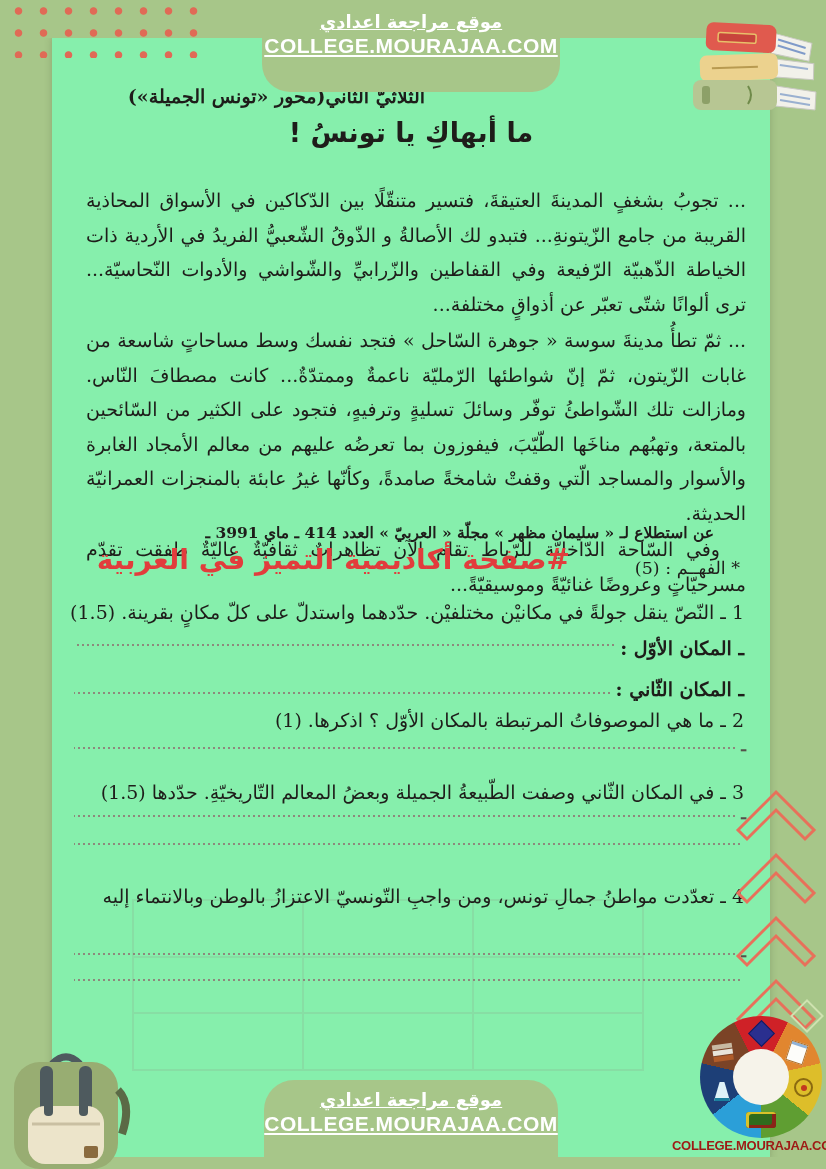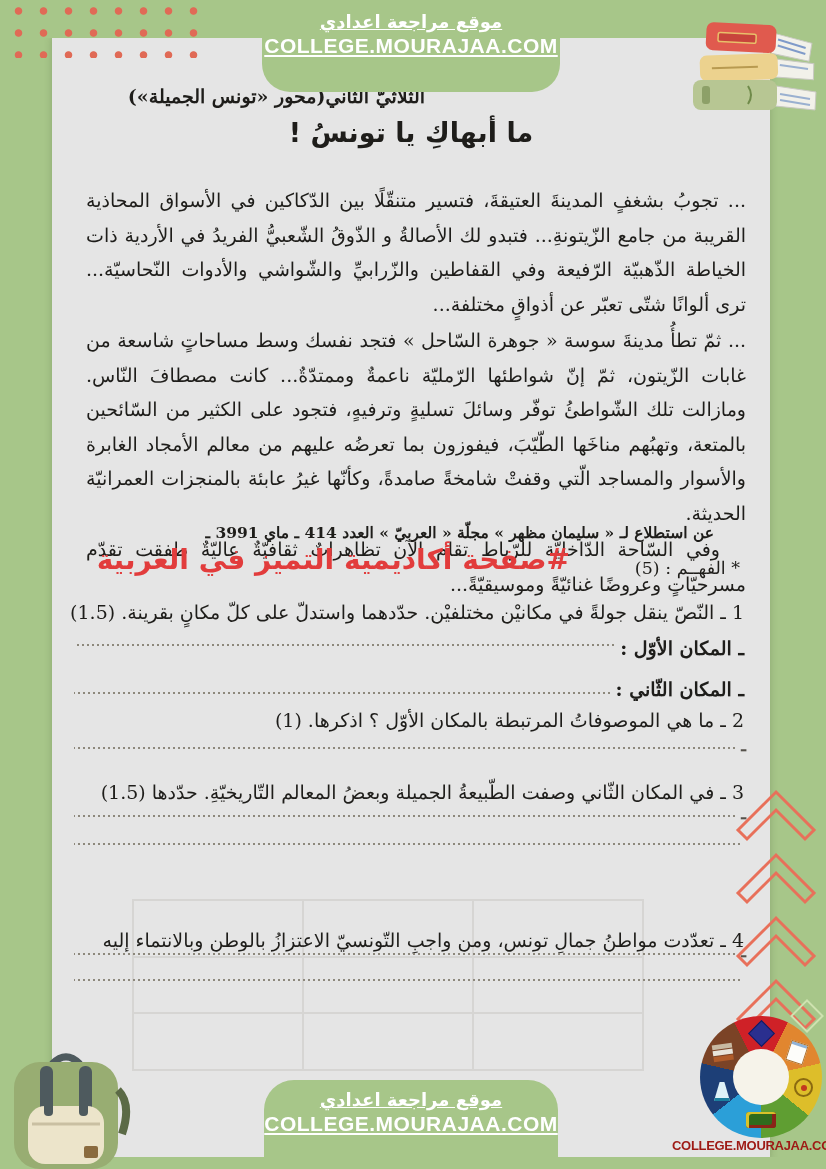--- a/index.html
+++ b/index.html
@@ -6,21 +6,21 @@
   body{font-family:"DejaVu Sans",sans-serif;}
   .canvas{position:relative;width:826px;height:1169px;background:#a7c689;overflow:hidden;}
 
   
   .dots{position:absolute;left:0;top:0;width:214px;height:58px;z-index:6;
     background-image:radial-gradient(circle,#e06a56 3.3px,rgba(224,106,86,0) 4.2px);
     background-size:25px 22px;background-position:6px 0;}
 
   
   .page{position:absolute;left:52px;top:37px;width:718px;height:1123px;
-    background:#e5e5e5;box-shadow:0 0 7px rgba(60,70,40,.25);z-index:2;}
+    background:#86efac;box-shadow:0 0 7px rgba(60,70,40,.25);z-index:2;}
   .page-inner{position:absolute;inset:0;direction:rtl;color:#1e1d1a;}
 
   
   .ghost{position:absolute;left:80px;top:862px;width:510px;height:170px;opacity:.16;
     border:1px solid #8d887c;display:grid;grid-template-columns:1fr 1fr 1fr;grid-template-rows:1fr 1fr 1fr;}
   .ghost div{border:1px solid #8d887c;}
 
   .trimester{position:absolute;top:48px;right:345px;font-size:19px;font-weight:600;
     font-family:"DejaVu Serif",serif;white-space:nowrap;}
   .main-title{position:absolute;top:80px;left:0;width:100%;margin:0;text-align:center;
@@ -35,21 +35,21 @@
     font-family:"DejaVu Serif",serif;}
 
   .wm-row{position:absolute;top:506px;right:0;left:0;height:54px;}
   .comp-label{position:absolute;right:30px;top:15px;font-size:17.5px;font-weight:normal;
     font-family:"DejaVu Serif",serif;}
   .watermark{position:absolute;right:200px;top:0;font-size:28px;font-weight:bold;
     color:#e23c3c;white-space:nowrap;font-family:"DejaVu Sans",sans-serif;}
 
   .q{position:absolute;right:26px;left:10px;font-family:"DejaVu Serif",serif;
     font-size:19px;line-height:30px;}
-  .q1{top:560px;} .q2{top:668px;text-align:right;} .q3{top:740px;} .q4a{top:844px;margin-top:44px;}
+  .q1{top:560px;} .q2{top:668px;text-align:right;} .q3{top:740px;} .q4a{top:844px;}
   .q4b{top:879px;text-align:center;transform:translateX(20px);}
 
   .ans-row{position:absolute;right:26px;left:22px;display:flex;align-items:flex-end;
     font-family:"DejaVu Serif",serif;font-size:19px;}
   .ans1{top:600px;align-items:center;} .ans2{top:641px;}
   .ans-label{white-space:nowrap;font-weight:600;}
   .dotline{flex:1;height:2px;margin:0 6px 6px 0;
     background-image:repeating-linear-gradient(to left,#8d887c 0 2px,rgba(0,0,0,0) 2px 5px);}
 
   .dotrow{position:absolute;right:24px;left:22px;display:flex;align-items:flex-end;

